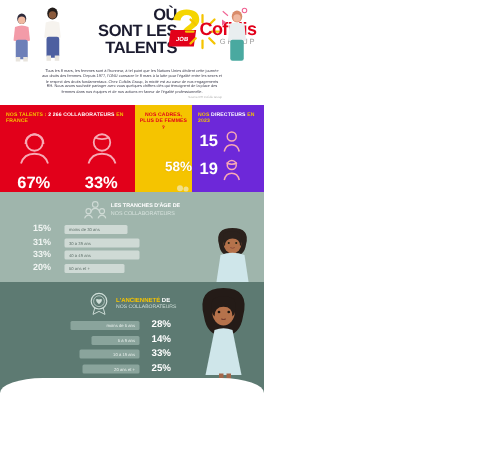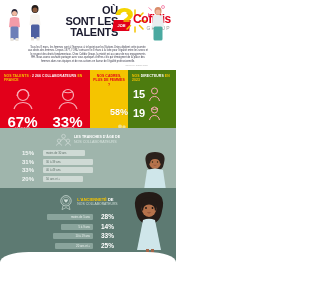--- a/index.html
+++ b/index.html
@@ -49,36 +49,36 @@
   }
   .intro p {
     font-size:2.6px; line-height:3.4px; color:#3a3a4a; text-align:center;
   }
   .intro .credit { font-size:2px; color:#b0b0b0; text-align:right; margin-top:1px; }
 
   
   .bands { position:relative; display:flex; height:58px; }
   .band-left { width:90px; background:#e2001a; position:relative; }
   .band-mid  { width:38px; background:#f5c400; position:relative; }
-  .band-right{ width:48px; background:#4d7c0f; position:relative; }
+  .band-right{ width:48px; background:#6d28d9; position:relative; }
 
   .band-head {
     font-size:3.4px; font-weight:bold; letter-spacing:0.1px;
     padding:4px 3px 0 4px; line-height:4.4px;
   }
   .band-left .band-head { color:#f5c400; }
   .band-left .band-head .w { color:#ffffff; }
   .band-mid .band-head  { color:#e2001a; text-align:center; padding:4px 2px 0 2px; }
   .band-right .band-head{ color:#f5c400; }
   .band-right .band-head .w { color:#ffffff; }
 
   .gender-row { display:flex; justify-content:space-around; margin-top:2px; }
   .gender-cell { text-align:center; width:44px; }
   .gender-ico { width:26px; height:26px; margin:0 auto; }
-  .gender-pct { font-size:15px; font-weight:bold; color:#ffffff; line-height:11px; margin-top:1px; }
+  .gender-pct { font-size:11px; font-weight:bold; color:#ffffff; line-height:11px; margin-top:1px; }
   .gender-sub { font-size:2.6px; color:#ffc9cf; margin-top:1px; }
 
   .mid-stat { text-align:right; padding-left:4px; margin-top:14px; position:relative; }
   .mid-pct { font-size:9px; font-weight:bold; color:#ffffff; line-height:9px;
              text-shadow:0 0 1px rgba(180,120,0,.45); display:inline-block; }
   .mid-ico { width:12px; height:12px; display:inline-block; vertical-align:-2px; margin-left:1px; }
 
   .right-stat { display:flex; align-items:center; gap:3px; padding-left:5px; margin-top:4px; }
   .right-num { font-size:11px; font-weight:bold; color:#ffffff; line-height:11px; }
   .right-ico { width:13px; height:15px; }

